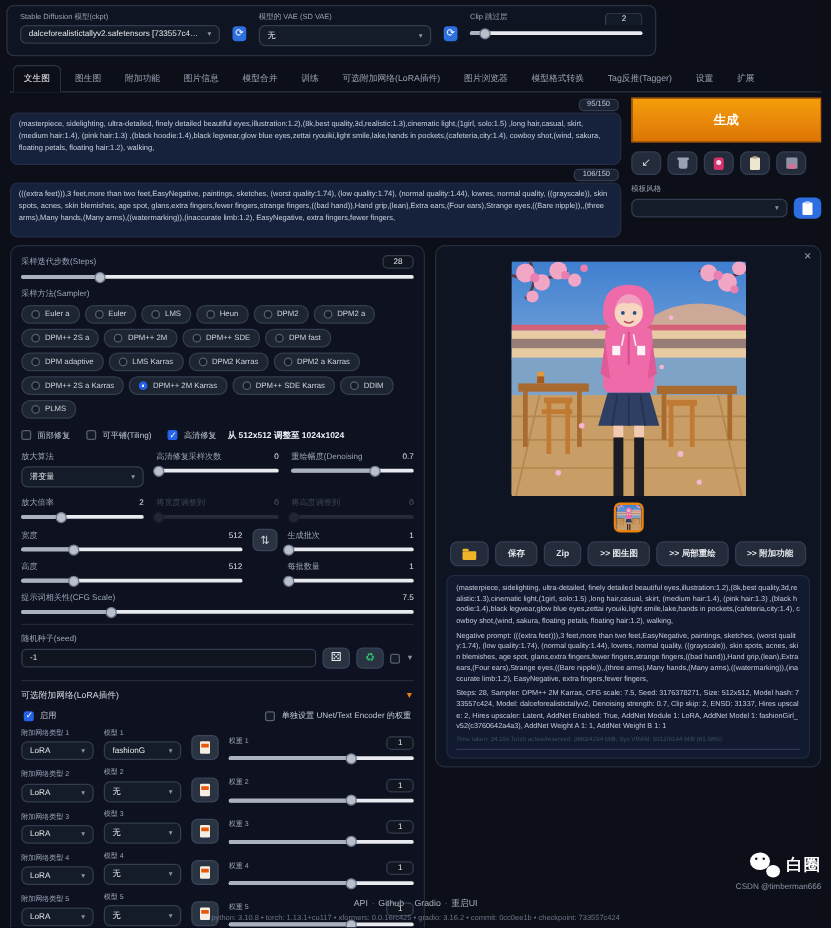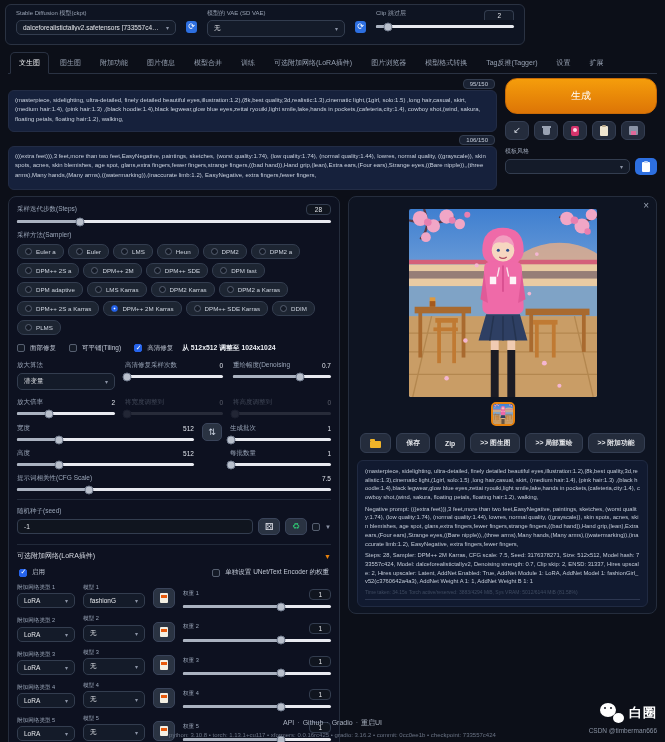--- a/index.html
+++ b/index.html
@@ -31,21 +31,21 @@
 
 
 .row-top{display:flex;gap:8px;padding:4px 8px 0}
 .prompt-col{flex:1;min-width:0}
 .counter-row{display:flex;justify-content:flex-end;margin:1px 2px}
 .counter{background:#1a2233;border:1px solid #333d4f;border-radius:4px;padding:1px 6px;font-size:6px;color:#c4cbd8}
 .ta{width:100%;display:block;background:#16213c;border:1px solid #222c45;border-radius:6px;padding:5px 6px;font-size:6px;line-height:1.55;color:#c9d1de;resize:none;font-family:"Liberation Sans","DejaVu Sans",sans-serif;overflow:hidden}
 .ta.pos{height:42px}
 .ta.neg{height:44px}
 .gen-col{width:152px;display:flex;flex-direction:column}
-.gen-btn{height:36px;border:1px solid #c96a06;border-radius:12px;background:linear-gradient(#f59d0b,#dd7506);color:#fff;font-weight:normal;font-size:10px;cursor:pointer;font-family:inherit}
+.gen-btn{height:36px;border:1px solid #c96a06;border-radius:0;background:linear-gradient(#f59d0b,#dd7506);color:#fff;font-weight:bold;font-size:10px;cursor:pointer;font-family:inherit}
 .mini-row{display:flex;gap:5px;margin-top:7px}
 .mini-btn{width:24px;height:19px;background:#242c3c;border:1px solid #343e52;border-radius:6px;display:flex;align-items:center;justify-content:center;cursor:pointer}
 .styles-label{font-size:6px;color:#98a2b3;margin:7px 0 2px}
 .styles-row{display:flex;gap:5px;align-items:center}
 .styles-dd{flex:1}
 .apply-btn{width:22px;height:17px;border-radius:5px;background:#2d6fe0;display:flex;align-items:center;justify-content:center;cursor:pointer}
 
 
 .row-main{display:flex;gap:8px;padding:6px 8px 0;align-items:flex-start}
 .settings{width:332px;border:1px solid #252d3d;border-radius:8px;background:#0d1120;padding:7px 8px}
@@ -118,21 +118,21 @@
 .icon-save::after{content:"";position:absolute;bottom:0;left:2px;width:5px;height:4px;background:#e06a9a}
 .dice{color:#e8eaf0;font-size:10px;line-height:1}
 .recycle{color:#2fbf71;font-size:9px;line-height:1}
 
 
 .footer{position:absolute;left:0;right:0;bottom:4px;text-align:center}
 .flinks{font-size:7px;color:#aab2c0}
 .flinks span[data-name$="link"]{cursor:pointer}
 .fsep{color:#6b7485;margin:0 3px}
 .fversions{font-size:6px;color:#6b7485;margin-top:4px}
-.watermark{position:absolute;right:8px;bottom:8px;text-align:left}
+.watermark{position:absolute;right:8px;bottom:29px;text-align:left}
 .wm-row{display:flex;align-items:center;gap:5px;justify-content:flex-end}
 .wc{position:relative;width:24px;height:20px}
 .wc .b1{position:absolute;left:0;top:0;width:16px;height:14px;background:#fff;border-radius:50%}
 .wc .b1::before{content:"";position:absolute;left:4px;top:4px;width:2px;height:2px;border-radius:50%;background:#10131c}
 .wc .b1::after{content:"";position:absolute;right:4px;top:4px;width:2px;height:2px;border-radius:50%;background:#10131c}
 .wc .b2{position:absolute;right:0;bottom:0;width:11px;height:10px;background:#fff;border-radius:50%}
 .wm-text{color:#fff;font-size:13px;font-weight:bold;letter-spacing:1px}
 .wm-csdn{font-size:6.5px;color:#8a93a3;margin-top:4px}
 </style>
 </head>

